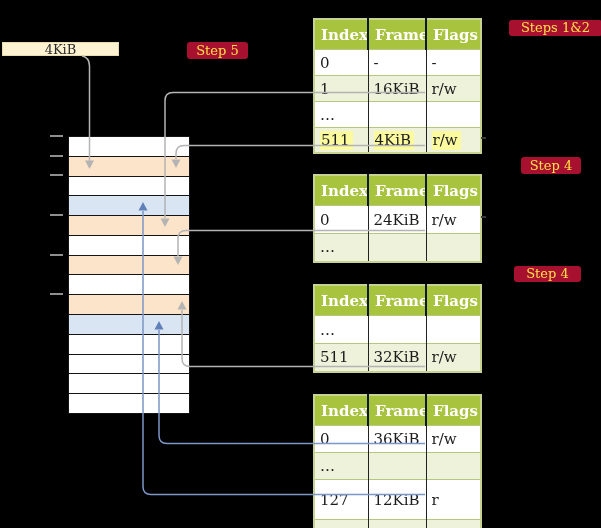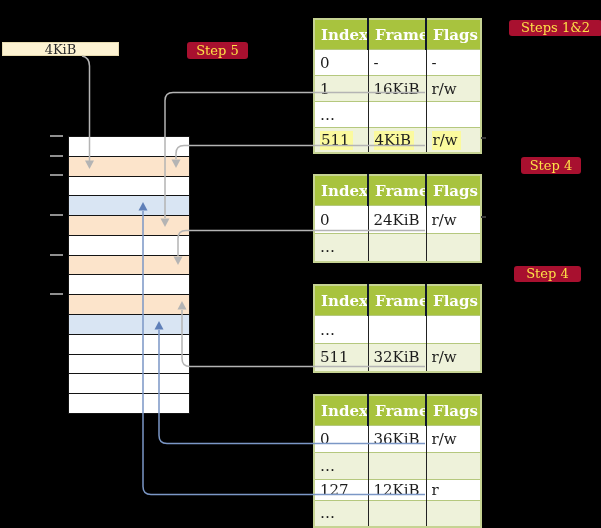--- a/index.html
+++ b/index.html
@@ -210,21 +210,21 @@
     <tr style="height:27px;">
       <td>0</td>
       <td>36KiB</td>
       <td>r/w</td>
     </tr>
     <tr class="shade" style="height:27px;">
       <td>…</td>
       <td></td>
       <td></td>
     </tr>
-    <tr style="height:21px;">
+    <tr style="height:40px;">
       <td>127</td>
       <td>12KiB</td>
       <td>r</td>
     </tr>
     <tr class="shade" style="height:26px;">
       <td>…</td>
       <td></td>
       <td></td>
     </tr>
   </tbody>

